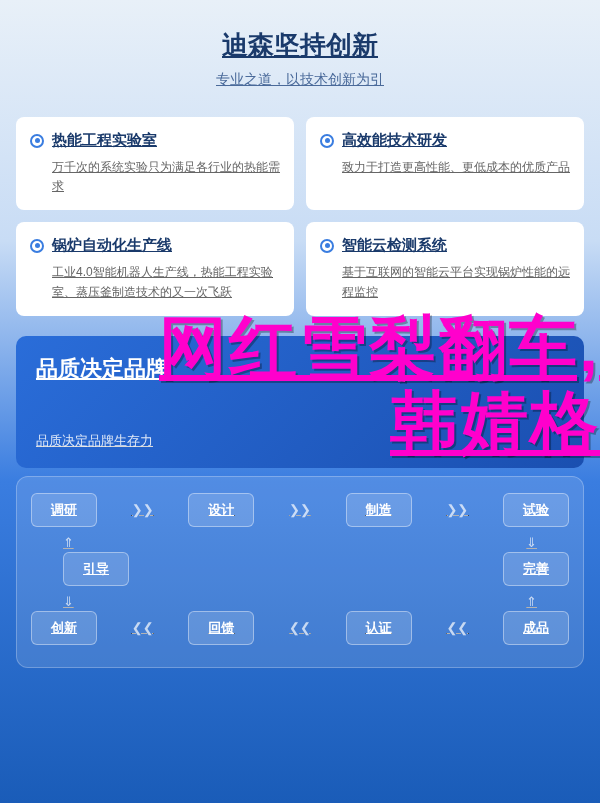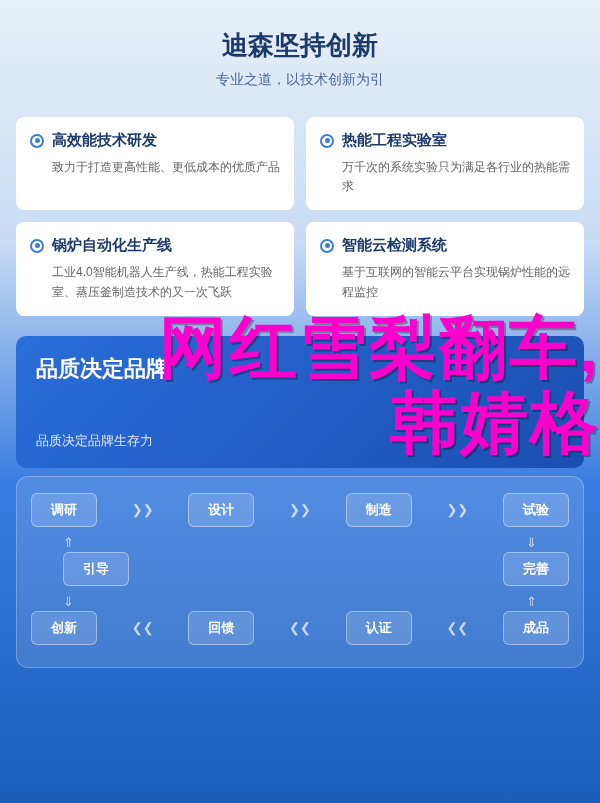--- a/index.html
+++ b/index.html
@@ -1,15 +1,15 @@
 <!DOCTYPE html>
 <html><head>
   <meta charset="utf-8">
   <style>
-    * { margin: 0; padding: 0; box-sizing: border-box; }
+    * { margin: 0; padding: 0; box-sizing: border-box; text-decoration: underline; }
     body {
       width: 600px;
       height: 803px;
       overflow: hidden;
       font-family: 'Microsoft YaHei', 'PingFang SC', sans-serif;
       background: #1a5cb8;
     }
 
     .page-wrapper {
       width: 600px;
@@ -209,31 +209,31 @@
   <div class="header-section">
     <div class="header-title">迪森坚持创新</div>
     <div class="header-subtitle">专业之道，以技术创新为引</div>
   </div>
 
   <div class="cards-grid">
 
     <div class="card">
       <div class="card-header">
         <div class="card-dot"></div>
+        <span class="card-title">热能工程实验室</span>
+      </div>
+      <div class="card-desc">万千次的系统实验只为满足各行业的热能需求</div>
+    </div>
+
+    <div class="card">
+      <div class="card-header">
+        <div class="card-dot"></div>
         <span class="card-title">高效能技术研发</span>
       </div>
       <div class="card-desc">致力于打造更高性能、更低成本的优质产品</div>
-    </div>
-
-    <div class="card">
-      <div class="card-header">
-        <div class="card-dot"></div>
-        <span class="card-title">热能工程实验室</span>
-      </div>
-      <div class="card-desc">万千次的系统实验只为满足各行业的热能需求</div>
     </div>
 
     <div class="card">
       <div class="card-header">
         <div class="card-dot"></div>
         <span class="card-title">锅炉自动化生产线</span>
       </div>
       <div class="card-desc">工业4.0智能机器人生产线，热能工程实验室、蒸压釜制造技术的又一次飞跃</div>
     </div>
 

